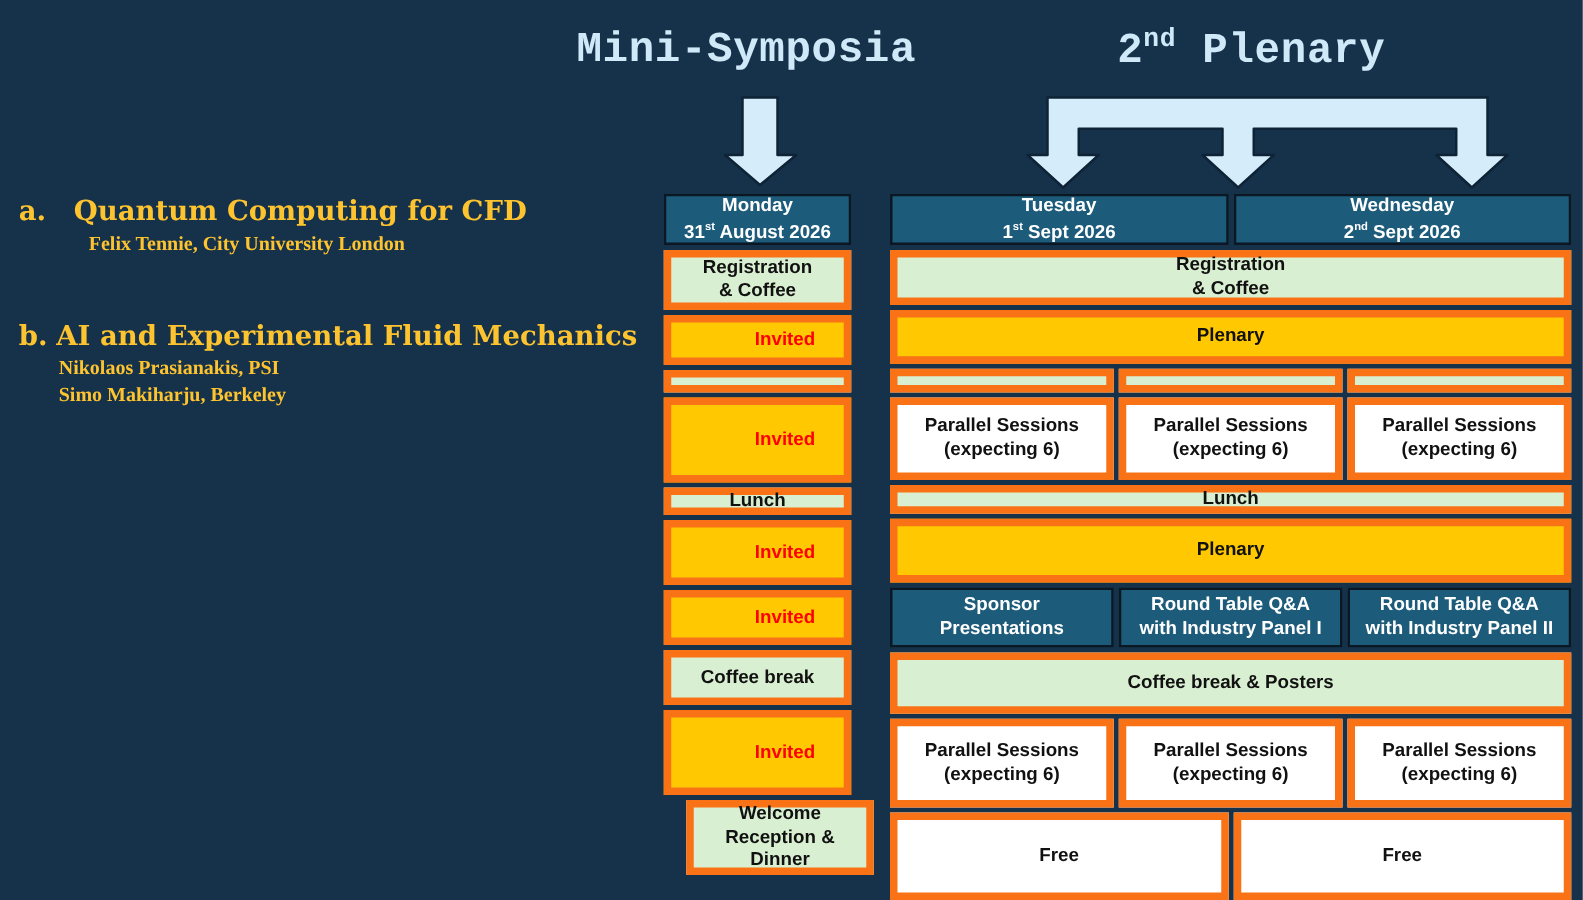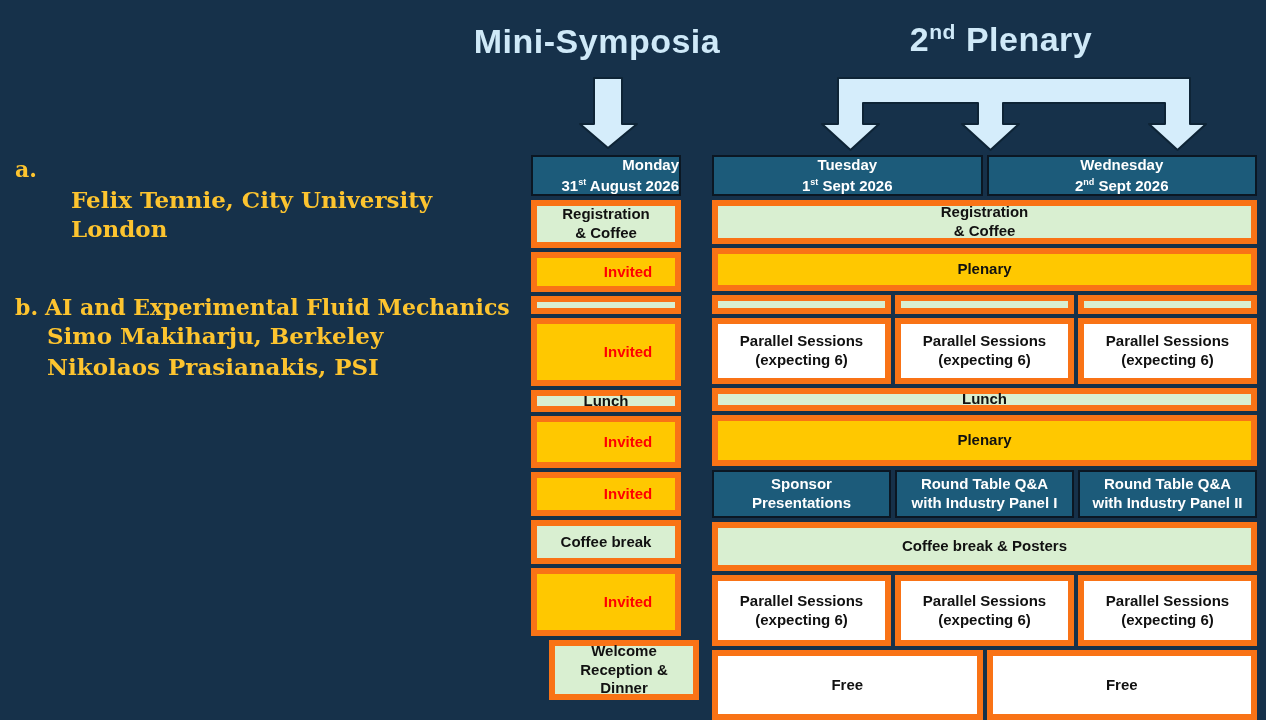--- a/index.html
+++ b/index.html
@@ -7,21 +7,21 @@
     position:relative;
     width:1266px;height:720px;
     background:#16314a;
     overflow:hidden;
     font-family:"Liberation Sans", sans-serif;
   }
   
   .big-title{
     position:absolute;
     color:#cfe9f8;
-    font-family:Liberation Sans, sans-serif;
+    font-family:Liberation Mono, monospace;
     font-weight:bold;
     font-size:34px;
     text-align:center;
     letter-spacing:0.5px;
   }
   .big-title sup{font-size:62%;}
   #title-mini{left:427px;top:22px;width:340px;}
   #title-aifluids{left:861px;top:20px;width:280px;}
   
   .arrow-svg{position:absolute;}
@@ -30,21 +30,21 @@
   .arrow-shape{fill:#d5edfb;stroke:#0e2436;stroke-width:2;stroke-linejoin:round;}
   
   .symposia{
     position:absolute;left:15px;top:156px;width:505px;
     color:#fdc42f;font-family:"DejaVu Serif", serif;font-weight:bold;
   }
   .symp-title{font-size:22px;line-height:1.2;display:flex;}
   .symp-marker{flex:0 0 auto;}
   .symp-item-a .symp-marker{width:44px;}
   .symp-item-b .symp-marker{width:30px;}
-  .symp-speaker{font-size:23px;line-height:1.25;}
+  .symp-speaker{font-size:16px;line-height:1.25;font-family:Liberation Serif, serif;}
   .symp-item-a .symp-speaker{margin-left:56px;margin-top:4px;}
   .symp-item-b .symp-speaker{margin-left:32px;margin-top:2px;}
   .symp-item-a{margin-bottom:50px;}
   
   .sched{position:absolute;top:155px;}
   #monday-table{left:531px;width:150px;}
   #week-table{left:712px;width:545px;}
   .cell{
     box-sizing:border-box;
     display:flex;flex-direction:column;align-items:center;justify-content:center;
@@ -61,21 +61,21 @@
   .green{background:#d9efd1;}
   .gold{background:#ffc800;}
   .white{background:#ffffff;}
   .invited{color:#ff0000;padding-left:44px;}
   .hline{line-height:1.35;}
   sup{font-size:60%;}
   .row3{display:flex;gap:4px;margin-bottom:4px;width:100%;}
   .row3:last-child{margin-bottom:0;}
   .row3 .cell{flex:1 1 0;margin-bottom:0;}
   
-  .mh-head{height:41px;align-items:flex-end;}
+  .mh-head{height:41px;}
   .mh-reg{height:48px;}
   .mh-inv1{height:40px;}
   .mh-empty{height:18px;}
   .mh-inv2{height:68px;}
   .mh-lunch{height:22px;}
   .mh-inv3{height:52px;}
   .mh-inv4{height:44px;}
   .mh-coffee{height:44px;}
   .mh-inv5{height:68px;}
   .mh-welcome{height:60px;margin-left:18px;}
@@ -108,30 +108,31 @@
   <svg id="arrow-trident" class="arrow-svg" width="392" height="78" viewBox="0 0 392 78">
     <path class="arrow-shape" d="M18,2 L370,2 L370,48 L386,48 L357.5,74 L329,48 L345,48 L345,27
       L183,27 L183,48 L199,48 L170.5,74 L142,48 L158,48 L158,27
       L43,27 L43,48 L59,48 L30.5,74 L2,48 L18,48 Z"></path>
   </svg>
 
   <div class="symposia">
     <div class="symp-item-a">
       <div class="symp-title">
         <span class="symp-marker">a.</span>
+        <span>Quantum Computing for CFD</span>
       </div>
       <div class="symp-speaker">Felix Tennie, City University London</div>
     </div>
     <div class="symp-item-b">
       <div class="symp-title">
         <span class="symp-marker">b.</span>
         <span>AI and Experimental Fluid Mechanics</span>
       </div>
+      <div class="symp-speaker">Nikolaos Prasianakis, PSI</div>
       <div class="symp-speaker">Simo Makiharju, Berkeley</div>
-      <div class="symp-speaker">Nikolaos Prasianakis, PSI</div>
     </div>
   </div>
 
   <div id="monday-table" class="sched">
     <div class="cell teal mh-head">
       <div class="hline">Monday</div>
       <div class="hline"><span>31</span><sup>st</sup><span> August 2026</span></div>
     </div>
     <div class="cell green mh-reg">Registration
 &amp; Coffee</div>

